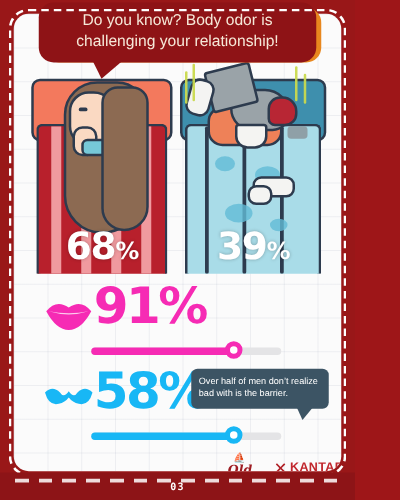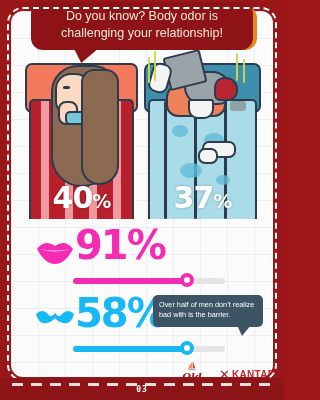--- a/index.html
+++ b/index.html
@@ -163,21 +163,21 @@
           <div class="stripe" style="left:82px"></div>
         </div>
 
         <div class="ch hair" style="left:26px;top:16px;width:62px;height:118px;border-radius:30px 26px 40px 34px;"></div>
         <div class="ch face" style="left:30px;top:24px;width:34px;height:40px;border-radius:16px 18px 20px 16px;"></div>
         <div class="ch" style="left:38px;top:37px;width:7px;height:2.5px;background:#2d3b4e;border-radius:2px;"></div>
         <div class="ch face" style="left:33px;top:52px;width:16px;height:20px;border-radius:8px;"></div>
         <div class="ch" style="left:40px;top:62px;width:18px;height:10px;background:#76c8d8;border:2.5px solid #2d3b4e;border-radius:5px;"></div>
         <div class="ch hair" style="left:56px;top:20px;width:34px;height:112px;border-radius:20px 20px 30px 28px;"></div>
         <div class="bignum">
-          <span>40</span><small>%</small>
+          <span>68</span><small>%</small>
         </div>
       </div>
 
       <div class="bedpanel bed-right">
         <div class="pillow pillow-r"></div>
         <div class="blanket blanket-r">
           <div class="wave" style="left:14px"></div>
           <div class="wave" style="left:44px"></div>
           <div class="wave" style="left:74px"></div>
           <div class="bubble-dot" style="left:22px;top:24px;width:16px;height:12px;"></div>
@@ -194,21 +194,21 @@
         <div class="ch" style="left:70px;top:28px;width:20px;height:20px;background:#b82634;border:2.5px solid #2d3b4e;border-radius:10px 12px 10px 6px;"></div>
         <div class="ch grey" style="left:22px;top:4px;width:34px;height:30px;border-radius:3px;transform:rotate(-14deg);"></div>
         <div class="ch white-s" style="left:6px;top:14px;width:16px;height:26px;border-radius:8px;transform:rotate(16deg);"></div>
         <div class="ch white-s" style="left:44px;top:50px;width:22px;height:16px;border-radius:3px 3px 10px 10px;"></div>
         <div class="ch" style="left:86px;top:52px;width:16px;height:10px;background:#8c99a0;border-radius:3px;opacity:.9;"></div>
         <div class="stink" style="left:4px;top:8px;height:26px;"></div>
         <div class="stink" style="left:10px;top:2px;height:30px;"></div>
         <div class="stink" style="left:92px;top:4px;height:28px;"></div>
         <div class="stink" style="left:99px;top:10px;height:24px;"></div>
         <div class="bignum">
-          <span>37</span><small>%</small>
+          <span>39</span><small>%</small>
         </div>
       </div>
     </div>
 
     <div class="stat stat1">
       <div class="icon-slot">
         <svg viewBox="0 0 40 28" width="40" height="28">
           <path d="M2 12 Q10 2 20 9 Q30 2 38 12 Q30 27 20 27 Q10 27 2 12 Z" fill="#f62bb4"></path>
           <path d="M4 12 Q20 17 36 12 Q20 15 4 12 Z" fill="#ffffff" opacity=".75"></path>
         </svg>

